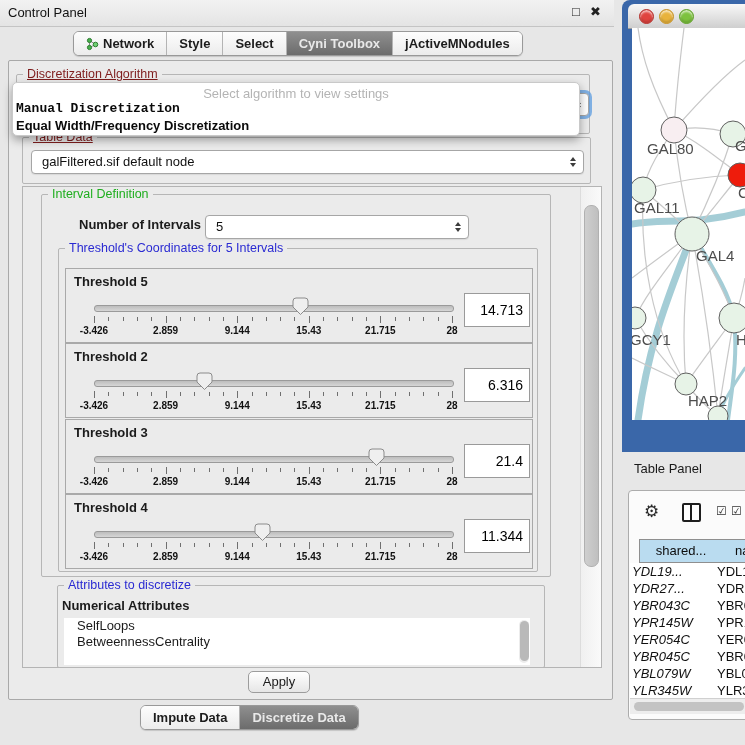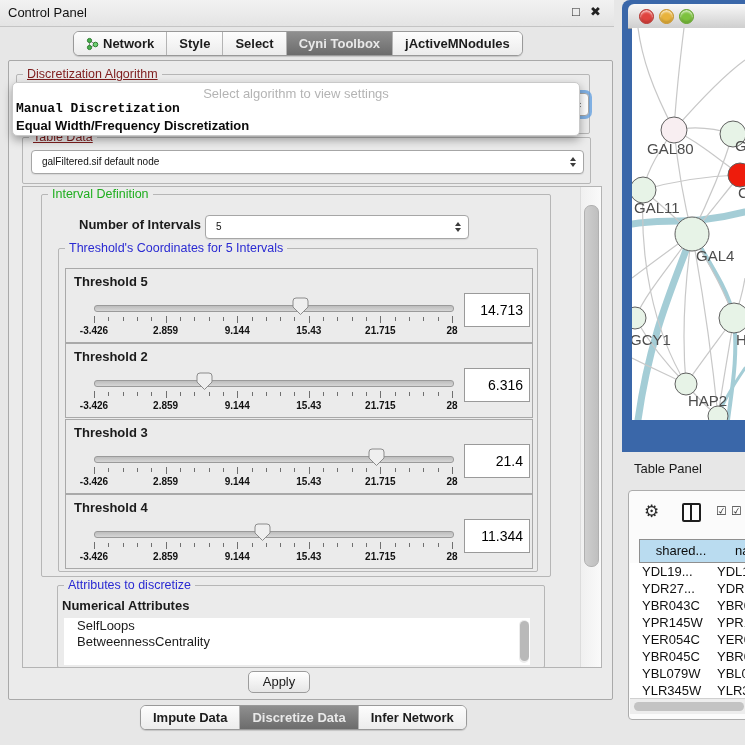--- a/index.html
+++ b/index.html
@@ -21,21 +21,21 @@
   .seg:first-child{border-left:none;}
   .seg.sel{background:linear-gradient(#8f8f8f,#6c6c6c);color:#e9e9e9;}
   
   .mainpanel{left:8px;top:60px;width:603px;height:638px;background:#ebebeb;border:1px solid #a9a9a9;border-radius:2px;}
   .groupbox{position:absolute;border:1px solid #b6b6b6;border-radius:2px;}
   .grouptitle{position:absolute;top:-8px;left:6px;background:#ebebeb;padding:0 4px;font-size:12.5px;line-height:15px;}
   .gt-dark{color:#7f1d1d;text-decoration:underline;}
   .gt-green{color:#1fae1f;}
   .gt-blue{color:#2a2ad2;}
   .combo{position:absolute;background:#fff;border:1px solid #a6a6a6;border-radius:4px;box-shadow:inset 0 1px 0 rgba(255,255,255,.8),0 1px 1px rgba(0,0,0,.08);}
-  .combo .val{position:absolute;left:10px;top:0;line-height:21px;font-size:10px;color:#111;white-space:nowrap;}
+  .combo .val{position:absolute;left:10px;top:0;line-height:21px;font-size:13px;color:#111;white-space:nowrap;}
   .stepper{position:absolute;right:7px;top:0;height:100%;display:flex;flex-direction:column;justify-content:center;gap:2px;}
   .stepper i{display:block;width:0;height:0;border-left:3.5px solid transparent;border-right:3.5px solid transparent;}
   .stepper .up{border-bottom:4px solid #3c3c3c;}
   .stepper .dn{border-top:4px solid #3c3c3c;}
   
   .focusring{box-shadow:0 0 0 3px rgba(92,156,224,.75);}
   
   .popup{left:12px;top:82px;width:566px;height:52px;background:#fff;border:1px solid #c9c9c9;border-radius:5px;box-shadow:0 4px 10px rgba(0,0,0,.35);z-index:60;}
   .popup .hint{position:absolute;left:0;right:0;top:3px;text-align:center;color:#b4b4b4;font-size:13px;}
   .popup .pitem{position:absolute;left:3px;font-size:13px;white-space:nowrap;color:#0a0a0a;}
@@ -63,21 +63,21 @@
   .nettitle{position:absolute;left:6px;top:4px;width:117px;height:24px;background:linear-gradient(#f8f8f8,#cfcfcf);border-radius:6px 0 0 0;border-bottom:1px solid #9a9a9a;}
   .light{position:absolute;top:5px;width:13px;height:13px;border-radius:50%;box-shadow:inset 0 2px 2px rgba(255,255,255,.65),inset 0 -2px 2px rgba(0,0,0,.15);}
   .netcanvas{position:absolute;left:10px;top:28px;width:113px;height:392px;background:#fff;overflow:hidden;}
   
   .tp-title{left:634px;top:461px;font-size:13px;color:#1a1a1a;}
   .tpwin{left:628px;top:490px;width:120px;height:228px;background:#fbfbfb;border:1px solid #acacac;border-radius:4px;}
   .split-icon{position:absolute;width:15px;height:15px;border:2px solid #1e1e1e;border-radius:2px;background:#fff;}
   .split-icon:before{content:"";position:absolute;left:6px;top:0;width:2px;height:100%;background:#1e1e1e;}
   .th-cell{position:absolute;top:48px;height:24px;background:#badcf0;border:1px solid #8f8f8f;box-sizing:border-box;font-size:13px;line-height:22px;text-align:center;color:#0c0c0c;}
   .trow{position:absolute;left:2px;width:118px;height:17px;font-size:13px;line-height:17px;color:#101010;white-space:nowrap;}
-  .trow .c1{position:absolute;left:10px;}
+  .trow .c1{position:absolute;left:0;font-style:italic;}
   .trow .c2{position:absolute;left:85px;}
   .hscroll{position:absolute;left:1px;bottom:5px;width:117px;height:15px;background:#ededed;border-top:1px solid #d0d0d0;}
   .hscroll .thumb{position:absolute;left:4px;top:3px;width:110px;height:9px;background:#c3c3c3;border-radius:5px;}
 </style>
 </head>
 <body>
 
 <div class="abs titlebar">
   <span class="ttl">Control Panel</span>
   <span class="win-ico" style="left:572px;">□</span>
@@ -340,23 +340,20 @@
 
 <div class="btn" style="left:248px;top:671px;width:60px;height:20px;line-height:20px;">Apply</div>
 
 <div class="abs segbar" style="left:140px;top:705px;" id="bottomTabs">
     <div class="seg">
       <span>Impute Data</span>
     </div>
     <div class="seg sel">
       <span>Discretize Data</span>
     </div>
-    <div class="seg">
-      <span>Infer Network</span>
-    </div>
   </div>
 
 <div class="abs netframe">
   <div class="nettitle">
     <span class="light" style="left:11px;background:#e0443f;border:1px solid #b23530;"></span>
     <span class="light" style="left:31px;background:#e8b33c;border:1px solid #c5922a;"></span>
     <span class="light" style="left:51px;background:#7dc23e;border:1px solid #62a02c;"></span>
   </div>
   <div class="netcanvas">
     <svg id="netsvg" width="113" height="392" viewBox="0 0 113 392" xmlns="http://www.w3.org/2000/svg">

